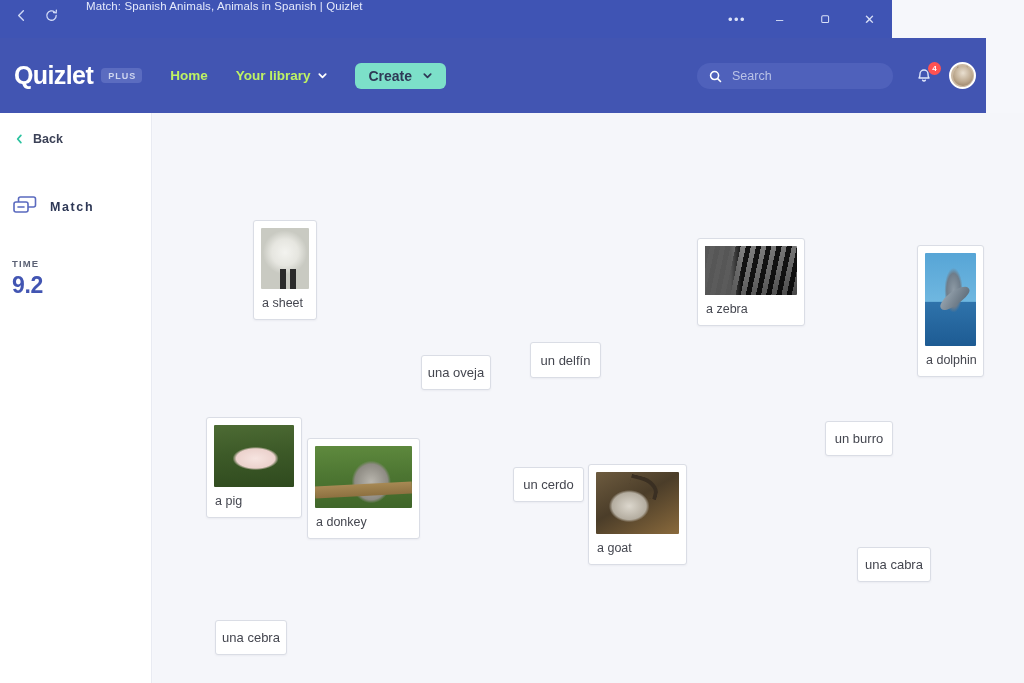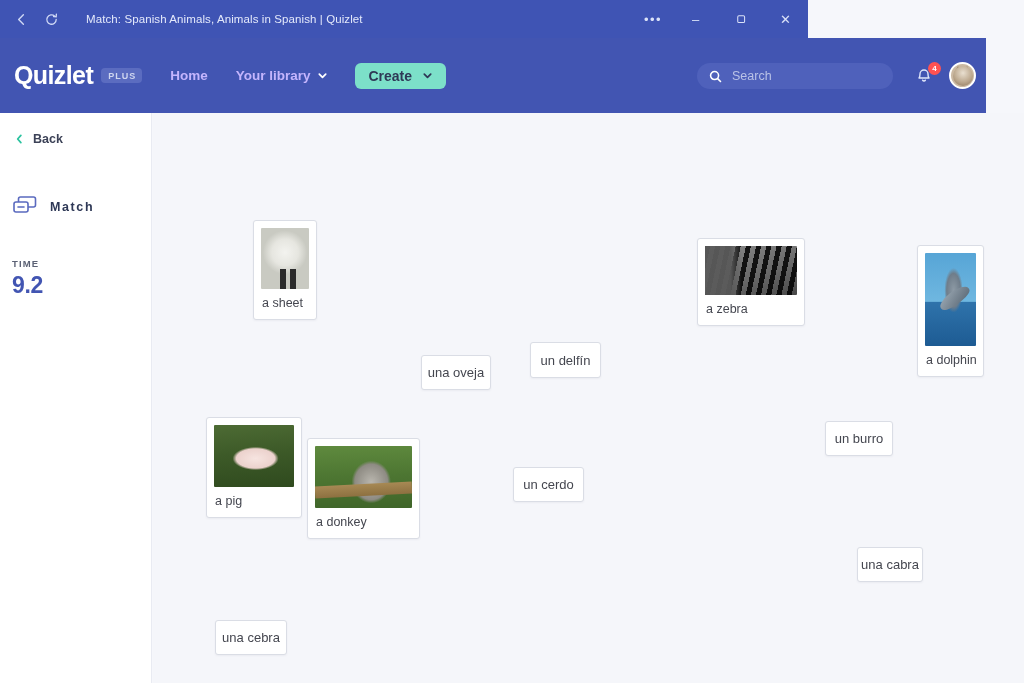--- a/index.html
+++ b/index.html
@@ -11,23 +11,23 @@
   }
   #app {
     position: relative;
     width: 1024px; height: 683px;
     overflow: hidden;
   }
 
   
   .titlebar {
     position: absolute; top: 0; left: 0;
-    width: 808px; height: 38px;
+    width: 892px; height: 38px;
     background: #3f54b4;
-    display: flex; align-items: center;
+    display: flex; align-items: flex-start;
   }
   .tb-btn {
     width: 30px; height: 30px;
     display: flex; align-items: center; justify-content: center;
     color: #c9d2f2;
   }
   .tb-back { margin-left: 6px; }
   .tb-title {
     margin-left: 20px;
     color: #e4e9fb;
@@ -66,21 +66,21 @@
     background: #5b6cc0;
     color: #cfd6ef;
     font-size: 9px;
     font-weight: bold;
     letter-spacing: 1px;
     padding: 3px 6px 2px 7px;
     border-radius: 4px;
   }
   .nav-link {
     margin-left: 28px;
-    color: #c4b5fd;
+    color: #bef264;
     font-size: 13.5px;
     font-weight: bold;
     display: flex; align-items: center;
     white-space: nowrap;
   }
   .nav-link .chev { margin-left: 7px; display: inline-flex; }
   .create-btn {
     margin-left: 27px;
     background: #7ce0c9;
     color: #2e3856;
@@ -446,21 +446,25 @@
         <div class="thumb ph-pig"></div>
         <div class="cap">a pig</div>
       </div>
       <div class="card img-card" style="left: 154px; top: 325px; width: 113px; height: 101px;">
         <div class="thumb ph-donkey"></div>
         <div class="cap">a donkey</div>
       </div>
       <div class="card text-card" style="left: 360px; top: 354px; width: 71px; height: 35px;">
         <span class="t">un cerdo</span>
       </div>
-      <div class="card text-card" style="left: 704px; top: 434px; width: 66px; height: 35px; align-items: center;">
+      <div class="card img-card" style="left: 435px; top: 351px; width: 99px; height: 101px;">
+        <div class="thumb ph-goat"></div>
+        <div class="cap">a goat</div>
+      </div>
+      <div class="card text-card" style="left: 704px; top: 434px; width: 74px; height: 35px; align-items: center;">
         <span class="t">una cabra</span>
       </div>
       <div class="card text-card" style="left: 62px; top: 507px; width: 72px; height: 35px;">
         <span class="t">una cebra</span>
       </div>
     </div>
 
 </div>
 
 </body></html>

